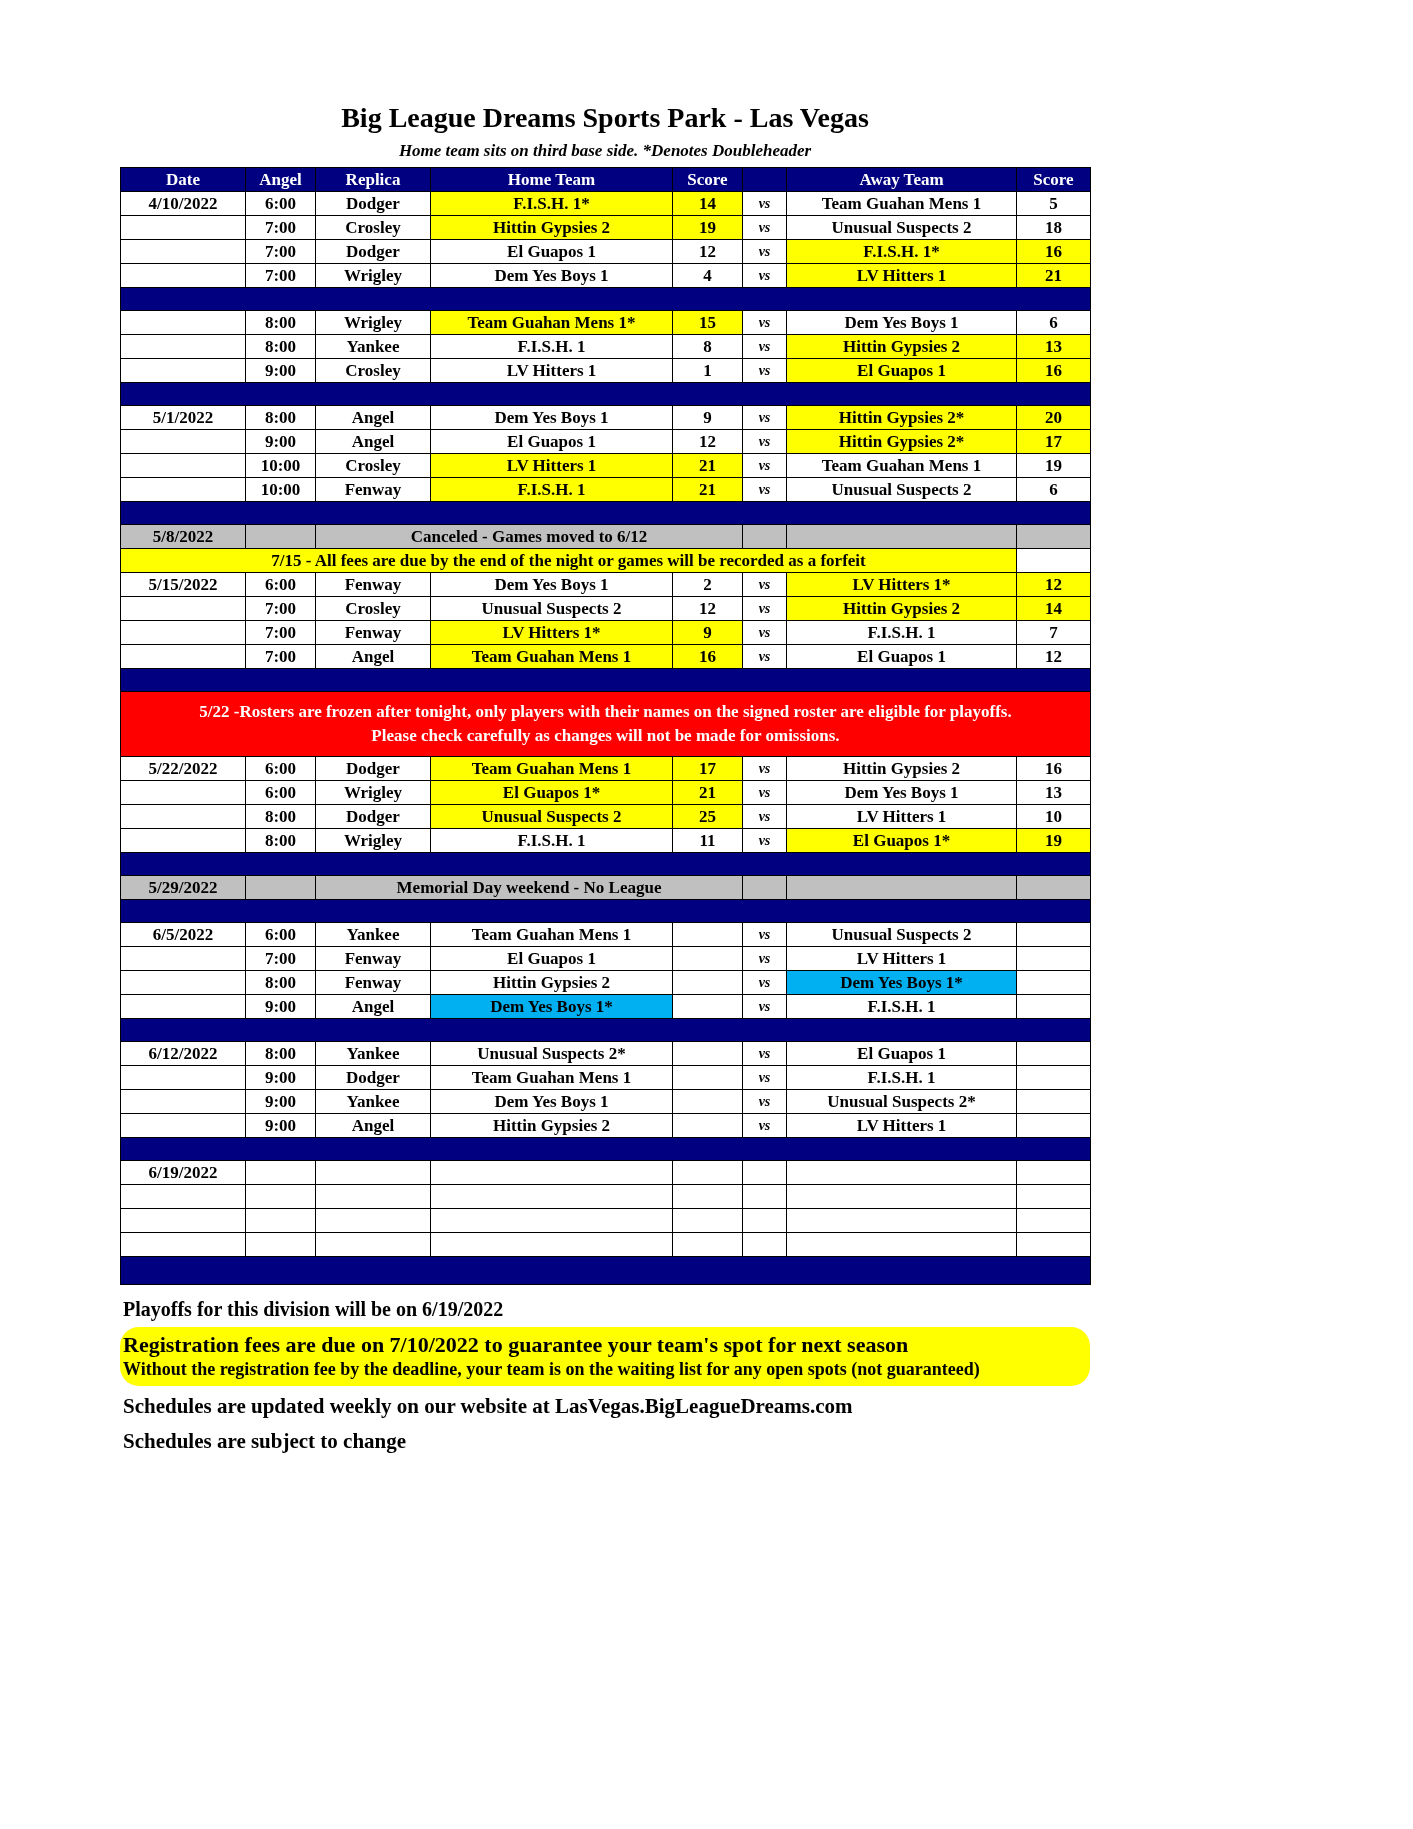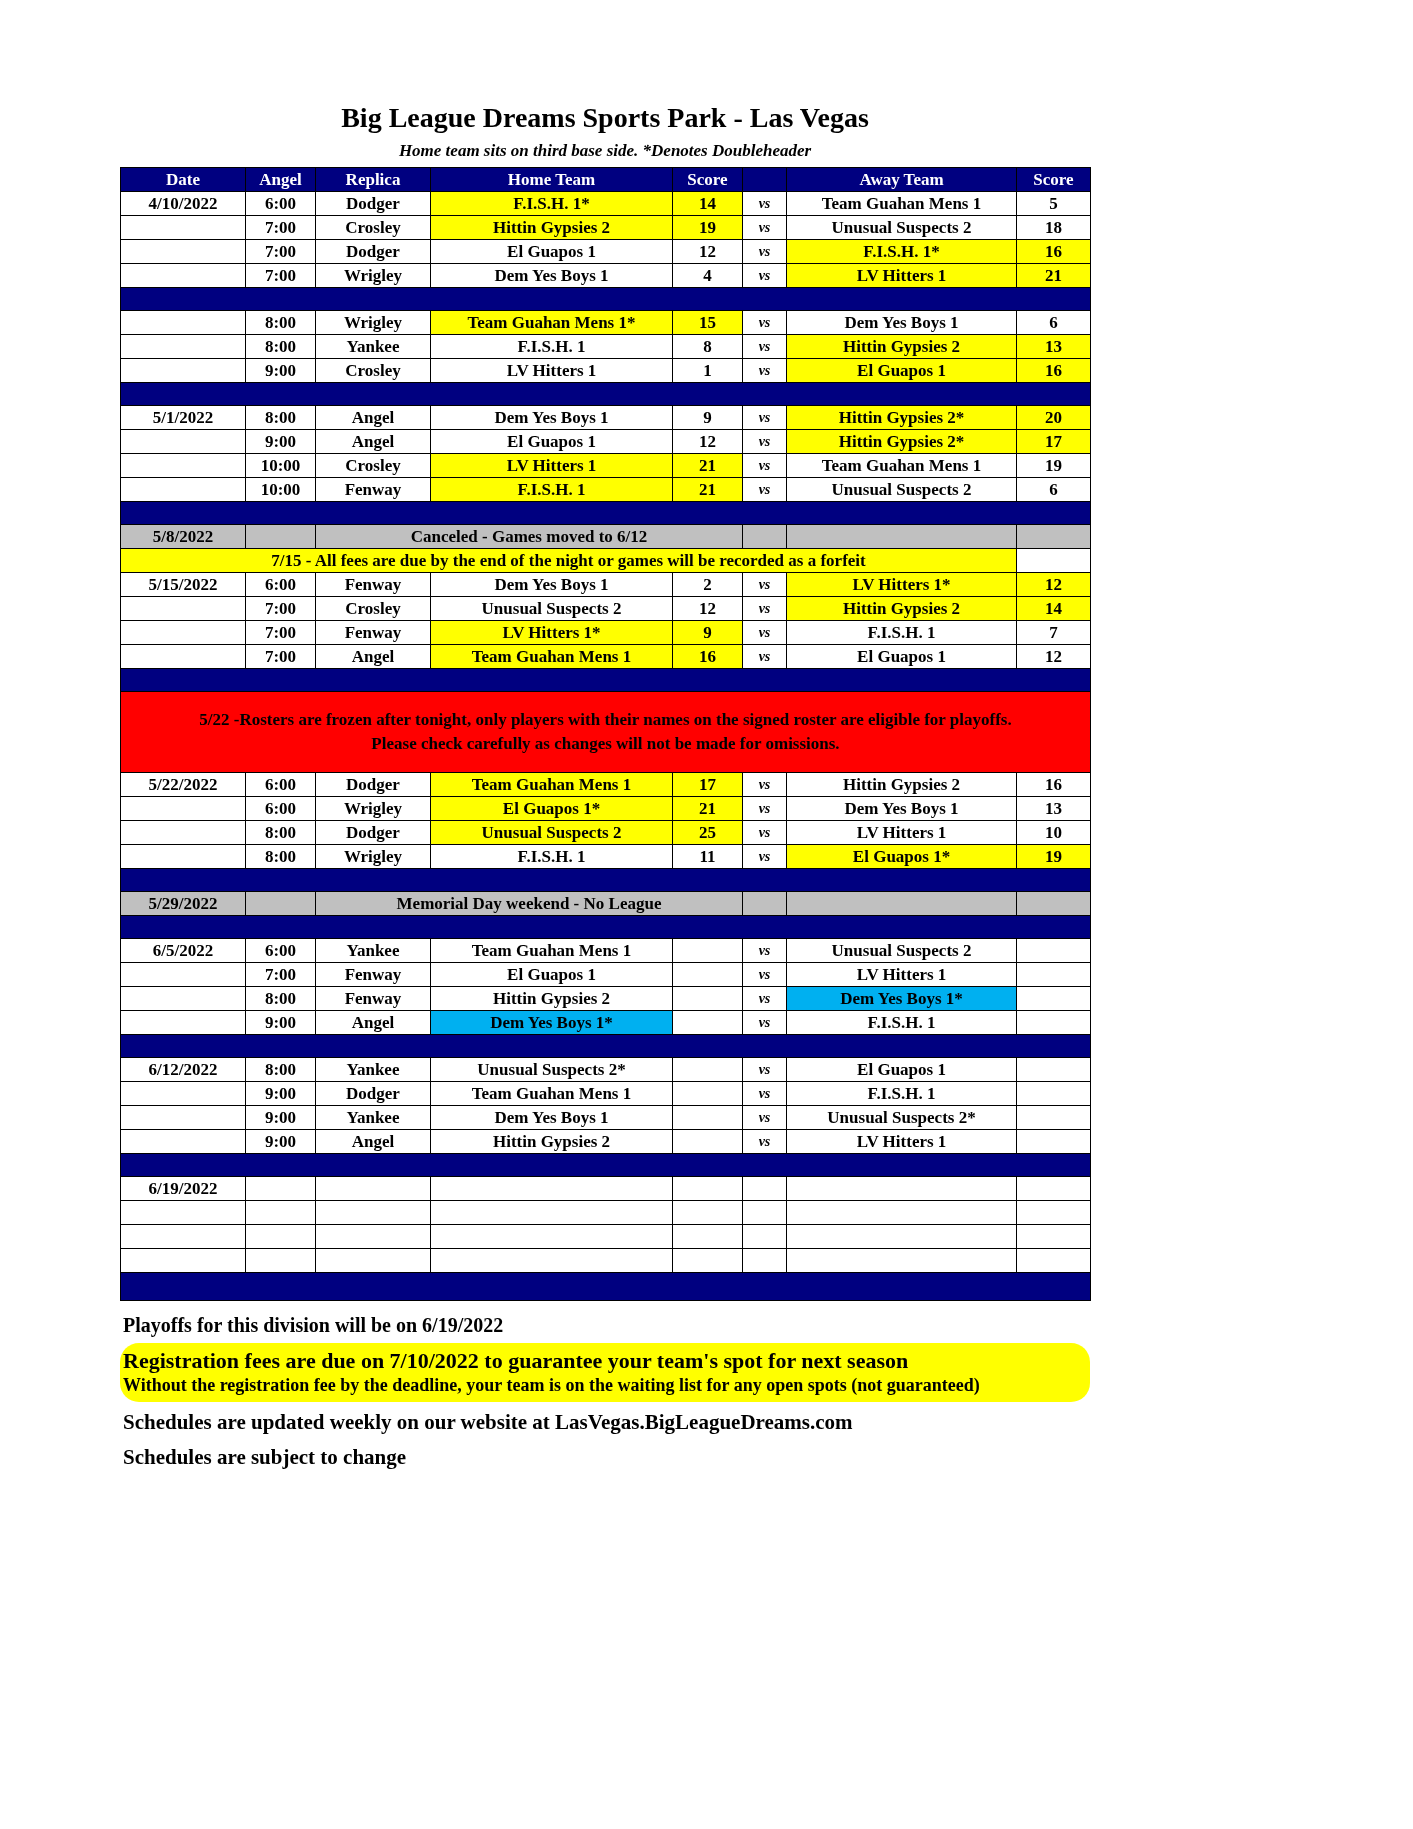--- a/index.html
+++ b/index.html
@@ -42,21 +42,21 @@
   .schedule thead th {
     background:#000080; color:#ffffff; font-size:17px;
   }
   td.sep { background:#000080; height:23px; }
   td.sep-bottom { height:28px; }
   td.gray { background:#C0C0C0; }
   td.hl-yellow { background:#FFFF00; }
   td.hl-cyan { background:#00B0F0; }
   td.notice-yellow { background:#FFFF00; }
   td.notice-red {
-    background:#FF0000; color:#000000; height:48px; padding:16px;
+    background:#FF0000; color:#ffffff; height:48px; padding:8px;
   }
   td.notice-red div { line-height:24px; font-size:17px; }
   td.vs { font-style:italic; font-size:14px;text-align:center; }
 
   .playoffs-note {
     font-weight:bold; font-size:20px; margin-top:12px; padding-left:3px;
     line-height:24px;
   }
   .registration-banner {
     background:#FFFF00; margin-top:6px; padding:4px 3px 5px 3px;border-radius:19px;

